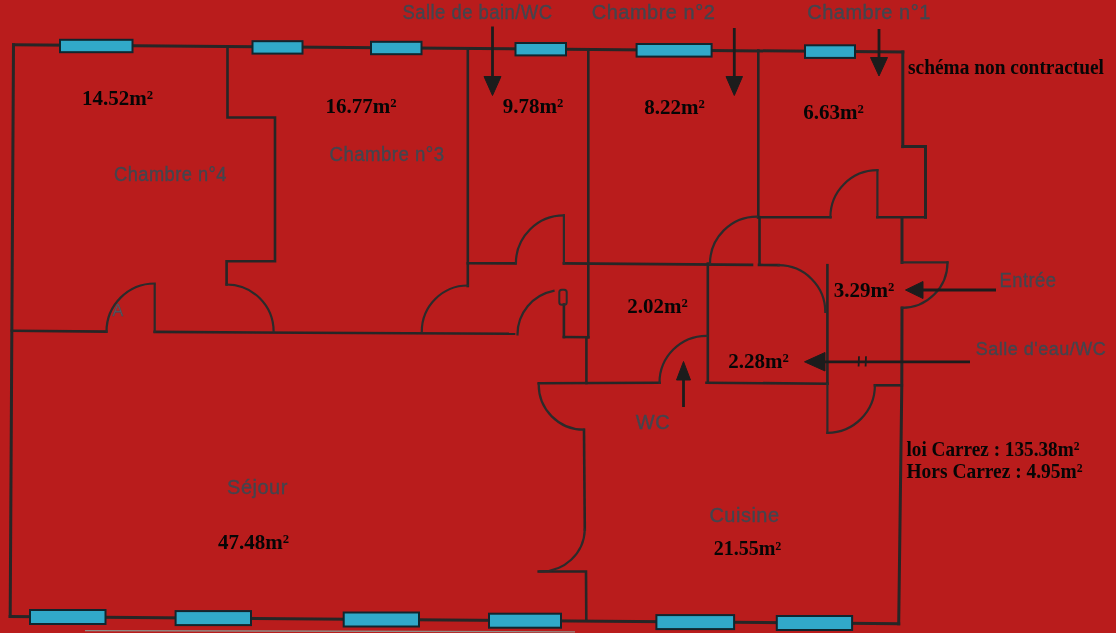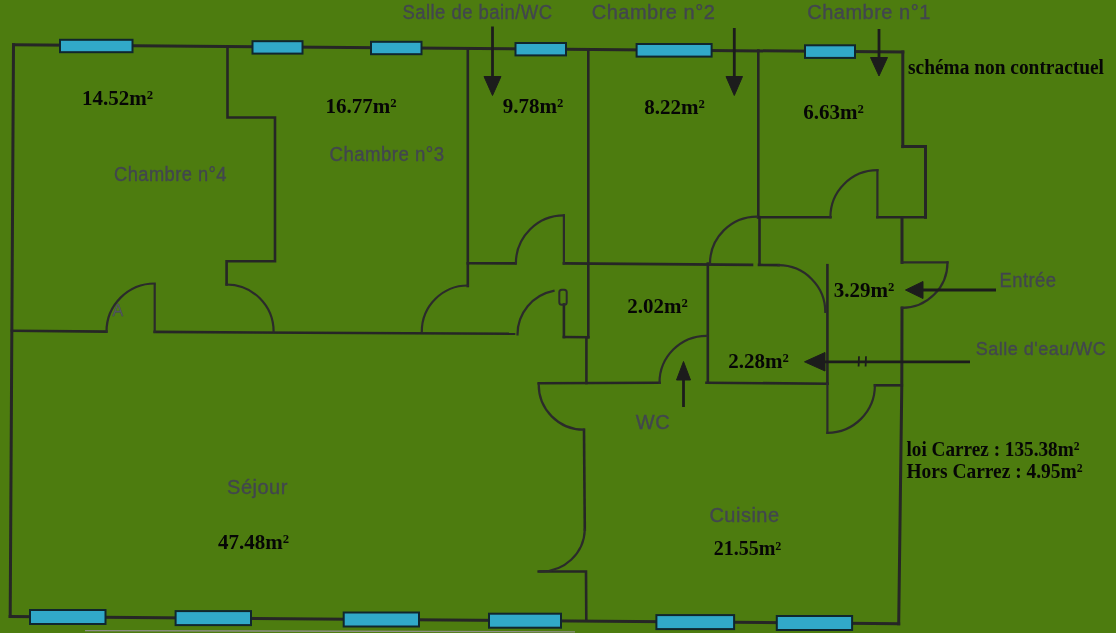--- a/index.html
+++ b/index.html
@@ -1,15 +1,15 @@
 <!DOCTYPE html>
 <html><head><meta charset="utf-8">
 <style>
 html,body{margin:0;padding:0;background:#ffffff}
-#c{position:relative;width:1116px;height:633px;background:#4d7c0f;overflow:hidden}
+#c{position:relative;width:1116px;height:633px;background:#b91c1c;overflow:hidden}
 svg{position:absolute;left:0;top:0}
 text{white-space:pre}
 .rn{font-family:"Liberation Sans",sans-serif;fill:#42464f;letter-spacing:0.5px;stroke:#42464f;stroke-width:0.35px}
 .bl{font-family:"Liberation Serif",serif;font-weight:bold;fill:#060606}
 </style></head><body>
 <div id="c">
 <svg width="1116" height="633" viewBox="0 0 1116 633">
 <g stroke="#262626" stroke-width="3" fill="none" stroke-linecap="square">
   <path d="M13.5,44.8 L902.8,52"></path>
   <path d="M13.5,44.8 L10.2,616.5"></path>

